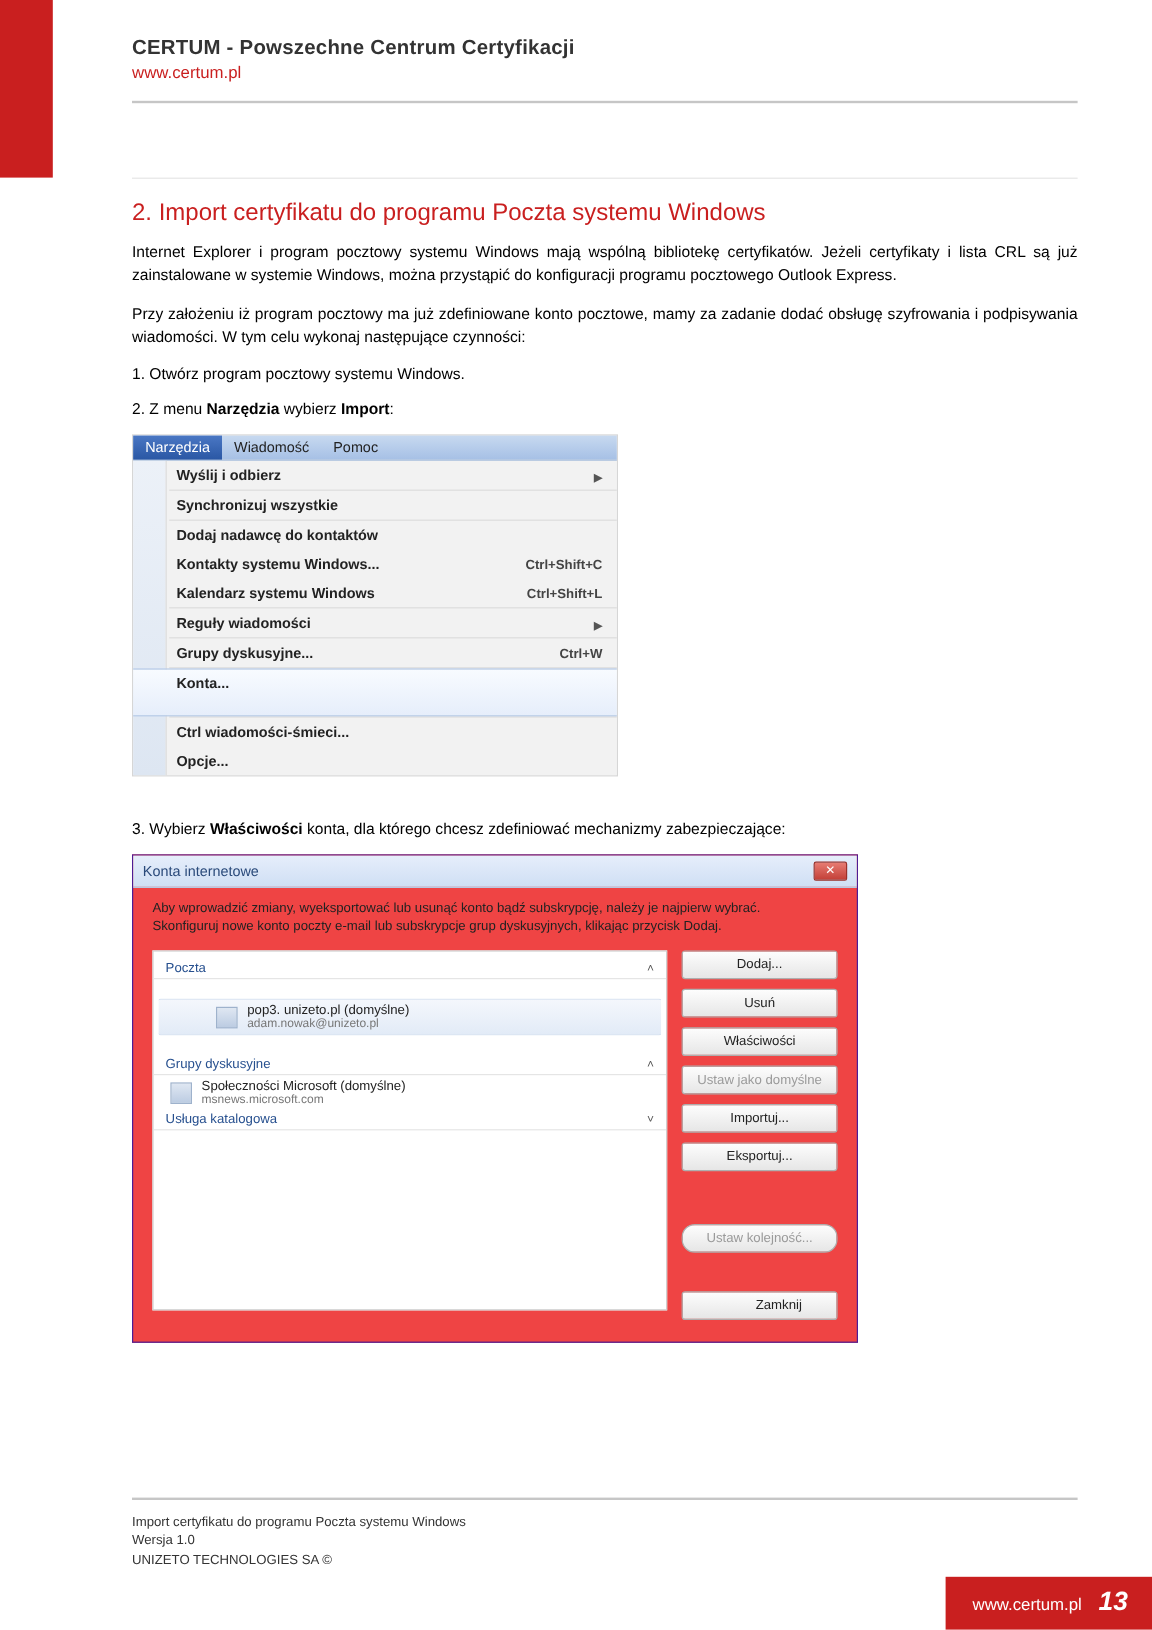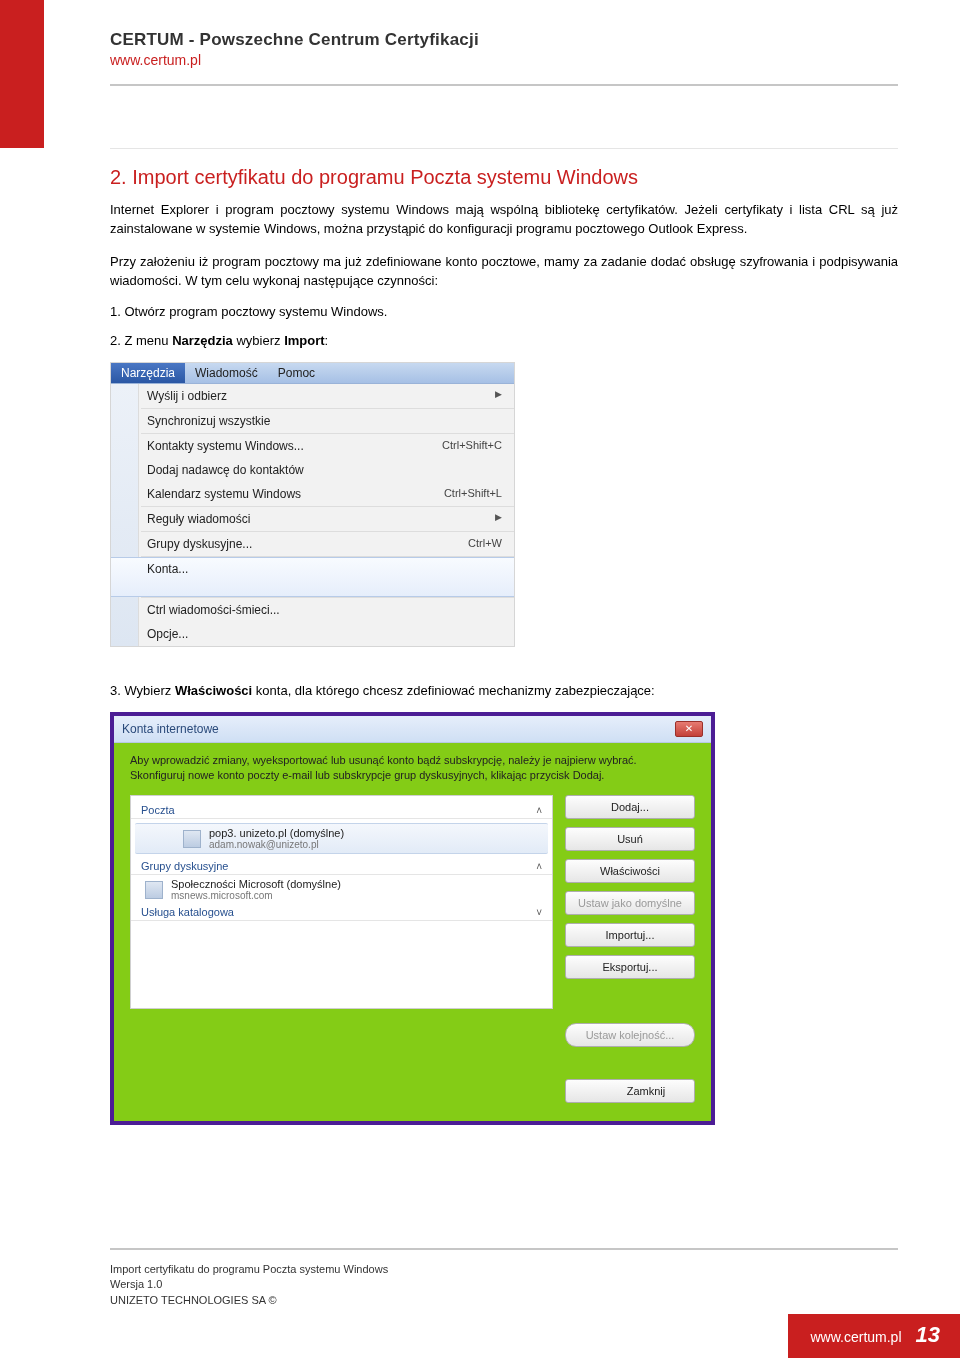--- a/index.html
+++ b/index.html
@@ -71,40 +71,41 @@
     position: absolute;
     left: 0; top: 0; bottom: 0; width: 28px;
     background: linear-gradient(#ecf1f8, #dde6f2);
     border-right: 1px solid #dcdcdc;
   }
   .menu-item {
     position: relative;
     padding: 5px 12px 5px 36px;
     display: flex;
     justify-content: space-between;
-    align-items: flex-start;
+    align-items: flex-end;
+    font-weight: bold;
   }
   .menu-item.hover {
     background: linear-gradient(#f8fbff, #e6eefb);
     border-top: 1px solid #b7cbe8;
     border-bottom: 1px solid #b7cbe8;
     padding-top: 4px; padding-bottom: 20px;
   }
   .menu-sep {
     margin-left: 30px;
     border-top: 1px solid #ddd;
   }
   .submenu-arrow { font-size: 9px; color: #555; }
   .shortcut { color: #444; font-size: 11px; }
 
   
   .dialog-shot {
     width: 605px;
-    border: 4px solid #4c1d95;
-    background: #84cc16;
+    border: 1px solid #4c1d95;
+    background: #ef4444;
     font-size: 11px;
     font-family: "Segoe UI", Tahoma, sans-serif;
     color: #222;
     margin-top: 8px;
   }
   .dialog-titlebar {
     background: linear-gradient(#e6eefb, #cfdff4);
     padding: 5px 8px;
     display: flex;
     justify-content: space-between;
@@ -130,21 +131,21 @@
   .dialog-body {
     display: flex;
     padding: 4px 16px 18px 16px;
     gap: 12px;
   }
   .account-list {
     flex: 1;
     border: 1px solid #cfcfcf;
     background: #fff;
     padding: 6px 0;
-    height: 214px;
+    height: 300px;
   }
   .acc-section {
     display: flex;
     justify-content: space-between;
     align-items: center;
     padding: 2px 10px;
     color: #27508f;
     font-size: 11px;
     border-bottom: 1px solid #e5e5e5;
   }
@@ -152,21 +153,21 @@
   .acc-row {
     display: flex;
     align-items: center;
     gap: 8px;
     padding: 3px 10px 3px 14px;
   }
   .acc-row.selected {
     background: linear-gradient(#f4f7fc, #e2ebf7);
     border-top: 1px solid #c4d4ea;
     border-bottom: 1px solid #c4d4ea;
-    margin: 4px 4px;
+    margin: 16px 4px;
     border-radius: 2px;
     padding-left: 48px;
   }
   .acc-icon {
     width: 18px; height: 18px;
     background: linear-gradient(#dfe7f2, #bccce2);
     border: 1px solid #9eb2cc;
   }
   .acc-text .t1 { font-size: 11px; }
   .acc-text .t2 { font-size: 10px; color: #777; }
@@ -249,25 +250,25 @@
       <div class="menu-item">
         <span>Wyślij i odbierz</span>
         <span class="submenu-arrow">▶</span>
       </div>
       <div class="menu-sep"></div>
       <div class="menu-item">
         <span>Synchronizuj wszystkie</span>
       </div>
       <div class="menu-sep"></div>
       <div class="menu-item">
+        <span>Dodaj nadawcę do kontaktów</span>
+      </div>
+      <div class="menu-item">
         <span>Kontakty systemu Windows...</span>
         <span class="shortcut">Ctrl+Shift+C</span>
-      </div>
-      <div class="menu-item">
-        <span>Dodaj nadawcę do kontaktów</span>
       </div>
       <div class="menu-item">
         <span>Kalendarz systemu Windows</span>
         <span class="shortcut">Ctrl+Shift+L</span>
       </div>
       <div class="menu-sep"></div>
       <div class="menu-item">
         <span>Reguły wiadomości</span>
         <span class="submenu-arrow">▶</span>
       </div>

